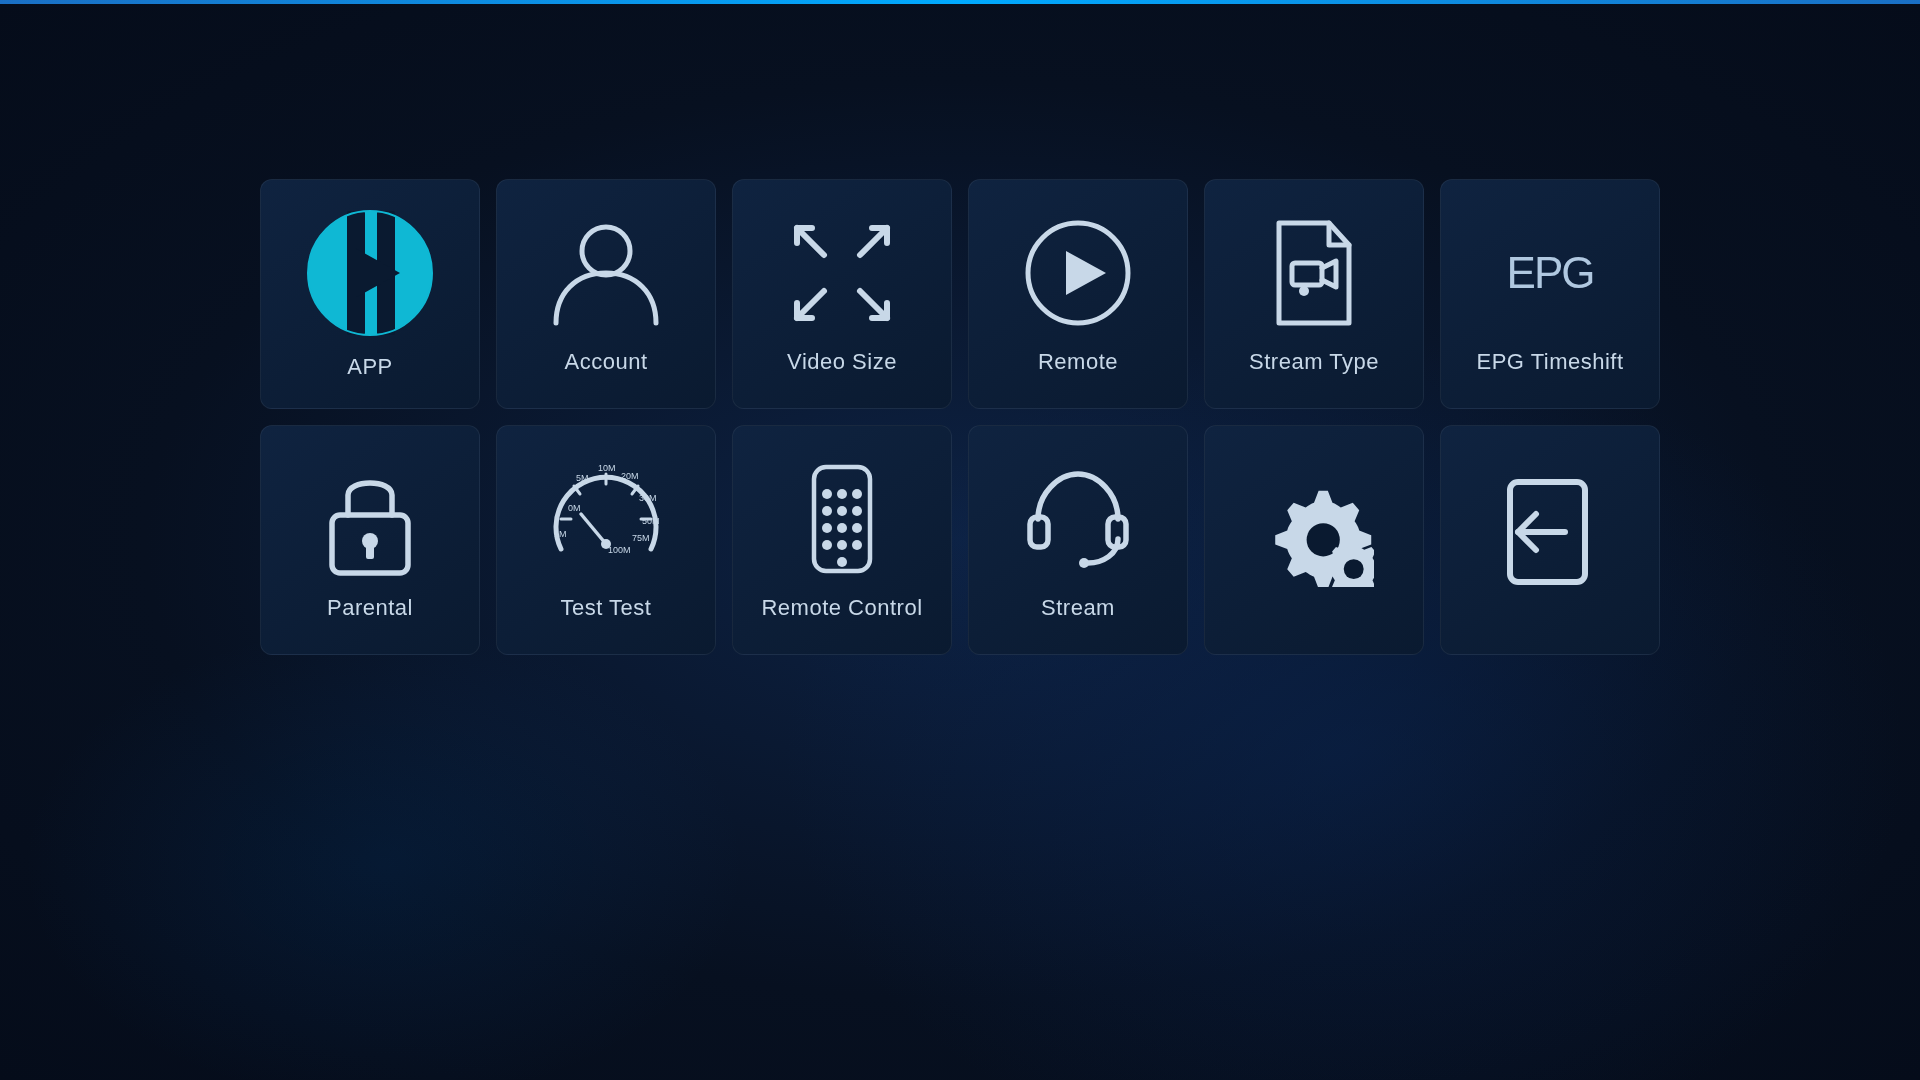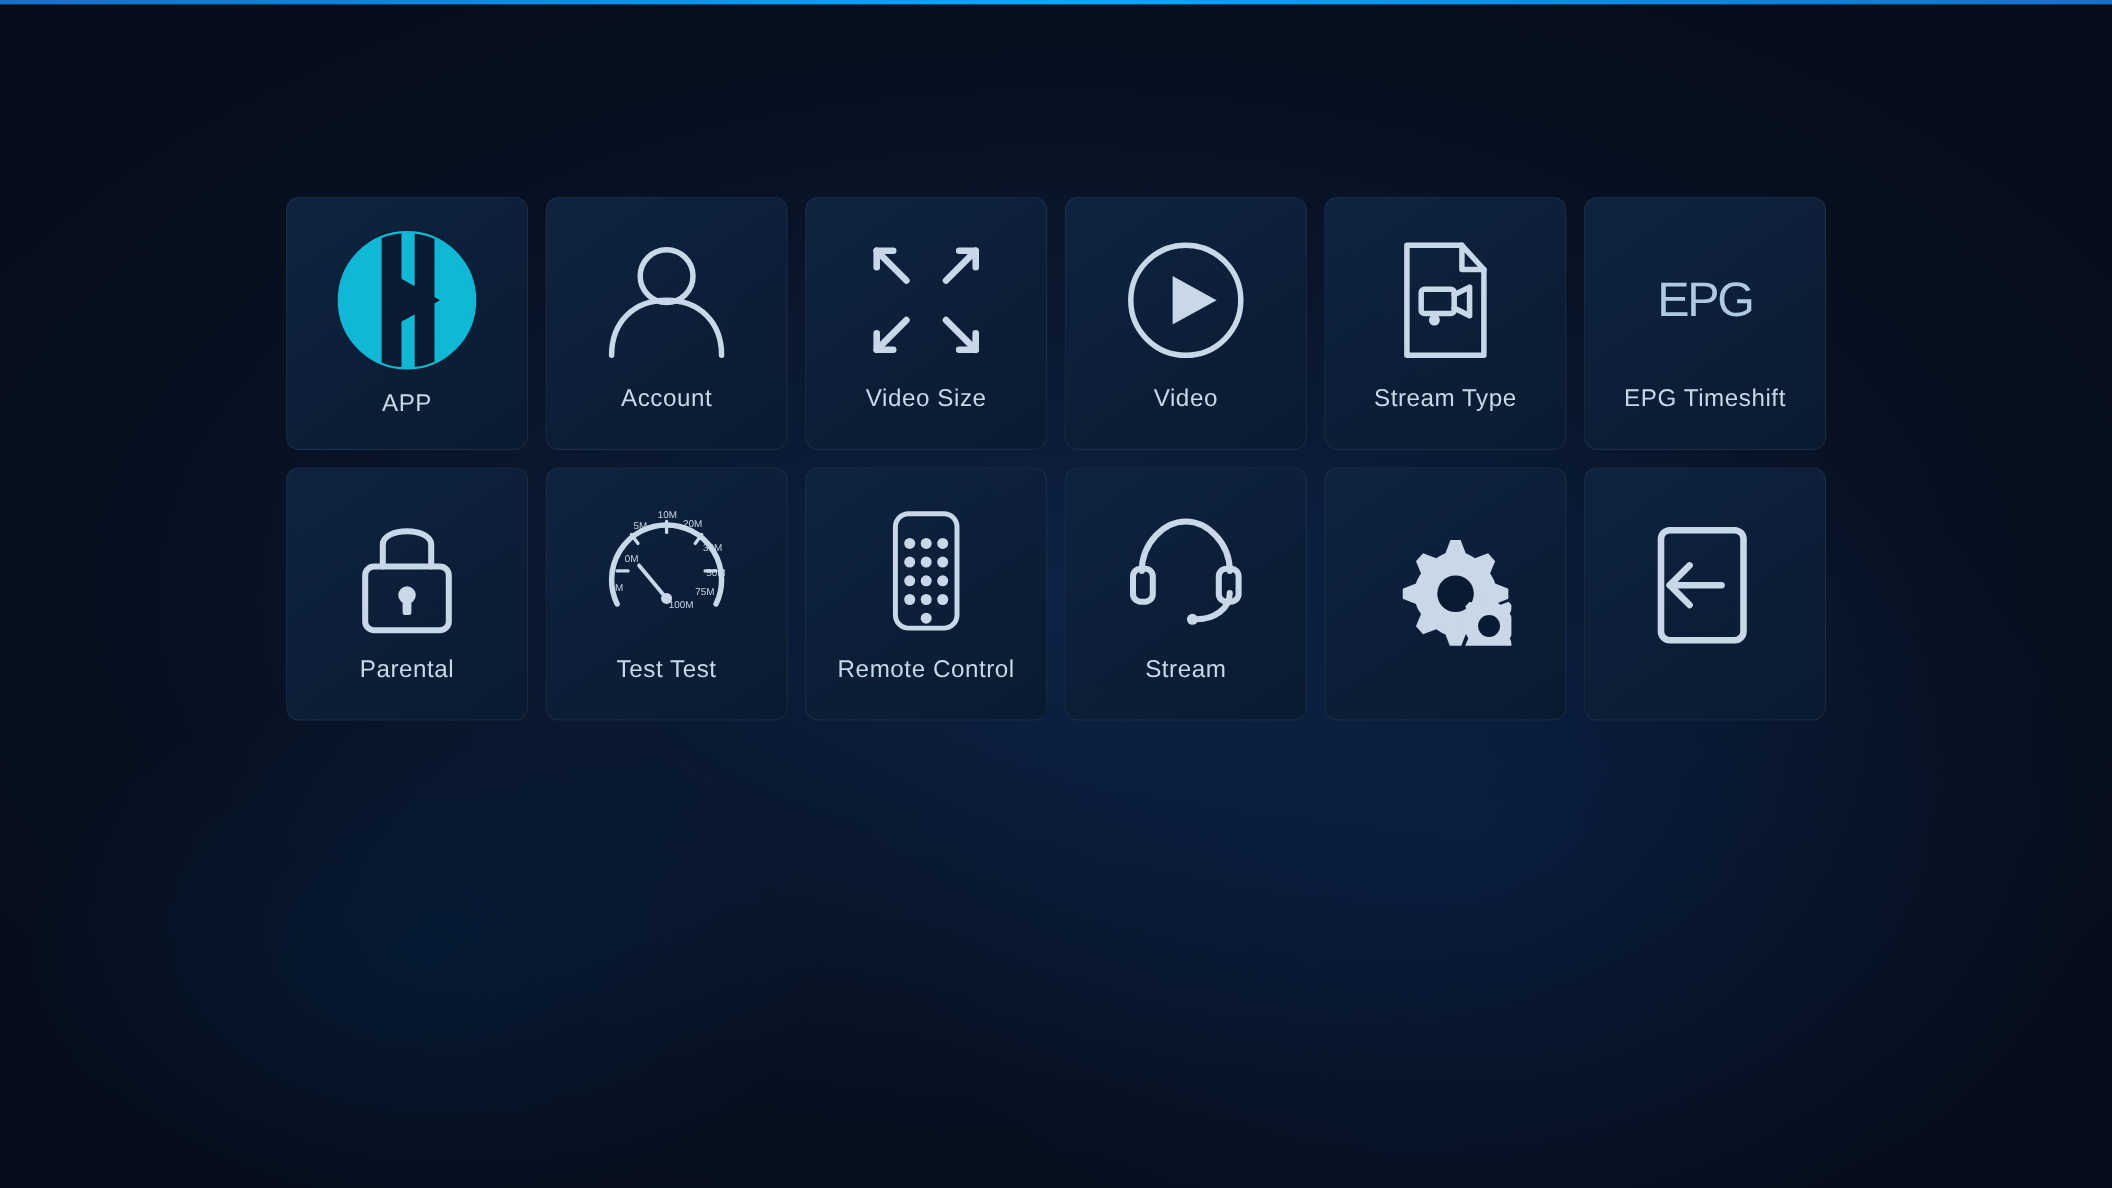--- a/index.html
+++ b/index.html
@@ -144,21 +144,21 @@
     <span class="tile-label">Video Size</span>
   </div>
 
   <div class="tile">
     <div class="tile-icon">
       <svg viewBox="0 0 120 120" xmlns="http://www.w3.org/2000/svg" fill="none" stroke="#c8d8e8" stroke-width="5">
         <circle cx="60" cy="60" r="50"></circle>
         <polygon points="48,38 88,60 48,82" fill="#c8d8e8" stroke="none"></polygon>
       </svg>
     </div>
-    <span class="tile-label">Video</span>
+    <span class="tile-label">Remote</span>
   </div>
 
   <div class="tile">
     <div class="tile-icon">
       <svg viewBox="0 0 120 120" xmlns="http://www.w3.org/2000/svg" fill="none" stroke="#c8d8e8" stroke-width="5" stroke-linecap="round" stroke-linejoin="round">
 
         <path d="M25,10 L75,10 L95,32 L95,110 L25,110 Z"></path>
         <path d="M75,10 L75,32 L95,32"></path>
 
         <rect x="38" y="50" width="30" height="22" rx="3"></rect>

